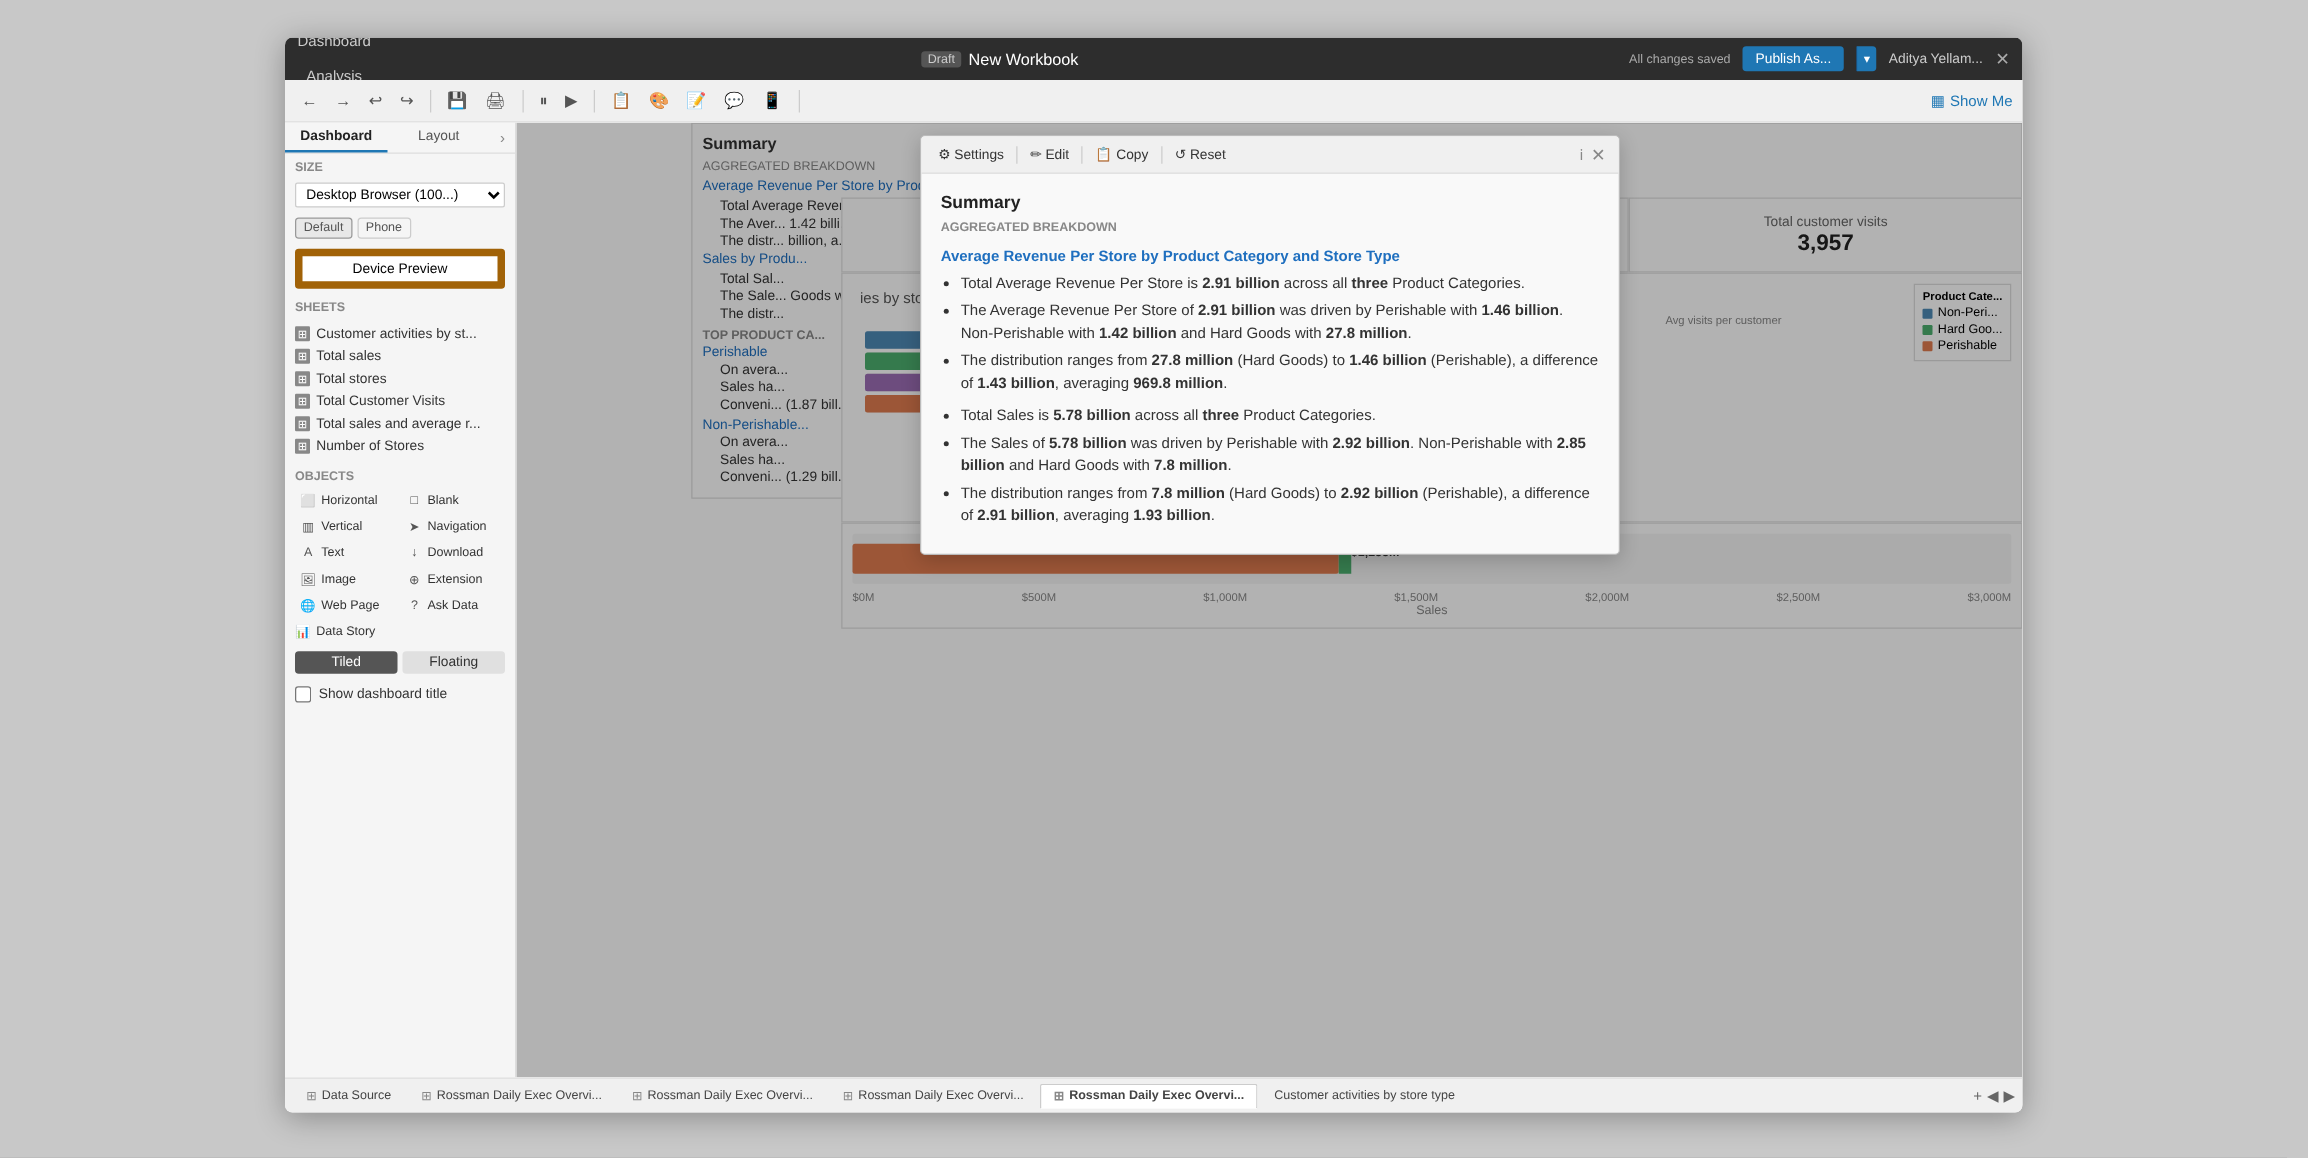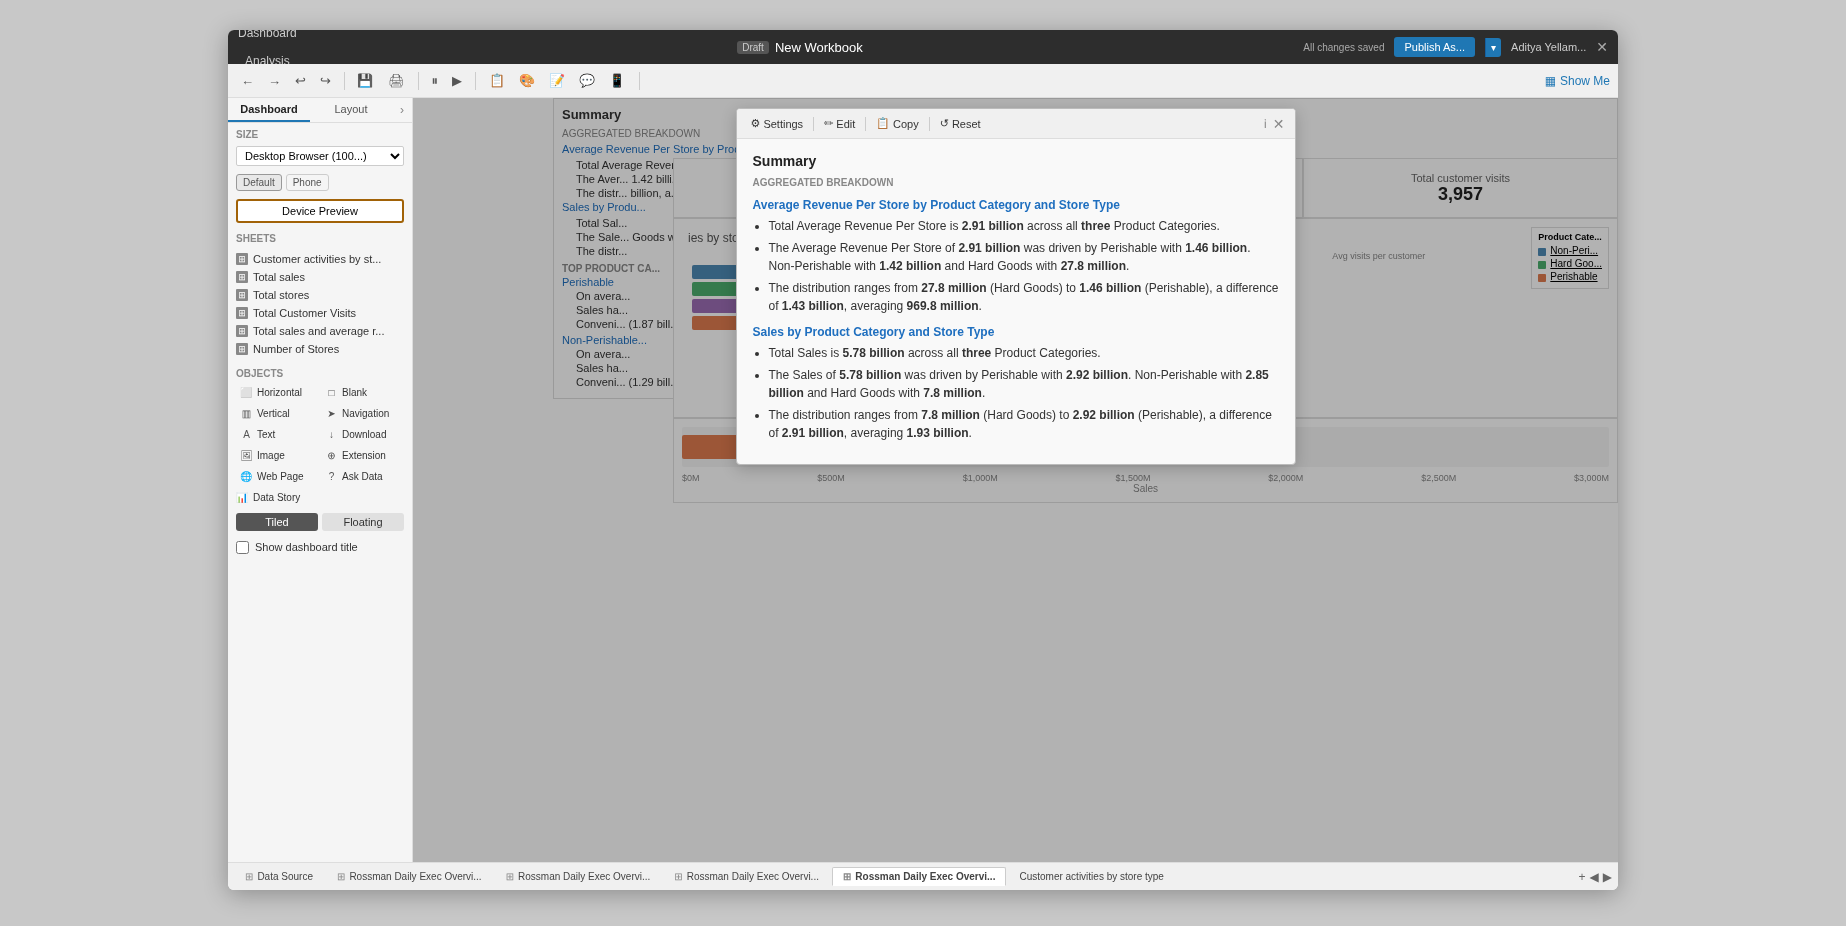--- a/index.html
+++ b/index.html
@@ -202,21 +202,21 @@
       cursor: pointer;
       color: #555;
     }
     .device-btn.active {
       background: #e8e8e8;
       border-color: #999;
     }
     .device-preview-btn {
       margin: 4px 8px;
       background: #fff;
-      border: 2px solid #a16207;
+      border: 6px solid #a16207;
       border-radius: 3px;
       padding: 4px 8px;
       font-size: 11px;
       cursor: pointer;
       width: calc(100% - 16px);
     }
     .sheets-section { padding: 4px 0; }
     .sheet-item {
       display: flex;
       align-items: center;
@@ -484,24 +484,23 @@
       position: absolute;
       right: 8px;
       top: 8px;
       background: rgba(255,255,255,0.9);
       border: 1px solid #ddd;
       padding: 4px 6px;
       font-size: 10px;
     }
     .legend-item {
       display: flex;
-      align-items: flex-end;
+      align-items: center;
       gap: 4px;
       margin-bottom: 2px;
-      text-decoration: underline;
     }
     .legend-dot {
       width: 8px;
       height: 8px;
       border-radius: 1px;
     }
     
     .bottom-tabs {
       background: #f0f0f0;
       border-top: 1px solid #ddd;
@@ -910,21 +909,20 @@
                 <li>
                   Total Average Revenue Per Store is <span class="bold">2.91 billion</span> across all <span class="bold">three</span> Product Categories.
                 </li>
                 <li>
                   The Average Revenue Per Store of <span class="bold">2.91 billion</span> was driven by Perishable with <span class="bold">1.46 billion</span>. Non-Perishable with <span class="bold">1.42 billion</span> and Hard Goods with <span class="bold">27.8 million</span>.
                 </li>
                 <li>
                   The distribution ranges from <span class="bold">27.8 million</span> (Hard Goods) to <span class="bold">1.46 billion</span> (Perishable), a difference of <span class="bold">1.43 billion</span>, averaging <span class="bold">969.8 million</span>.
                 </li>
               </ul>
-              <div class="section-heading">Sales by Product Category and Store Type</div>
               <ul class="bullet-list">
                 <li>
                   Total Sales is <span class="bold">5.78 billion</span> across all <span class="bold">three</span> Product Categories.
                 </li>
                 <li>
                   The Sales of <span class="bold">5.78 billion</span> was driven by Perishable with <span class="bold">2.92 billion</span>. Non-Perishable with <span class="bold">2.85 billion</span> and Hard Goods with <span class="bold">7.8 million</span>.
                 </li>
                 <li>
                   The distribution ranges from <span class="bold">7.8 million</span> (Hard Goods) to <span class="bold">2.92 billion</span> (Perishable), a difference of <span class="bold">2.91 billion</span>, averaging <span class="bold">1.93 billion</span>.
                 </li>

